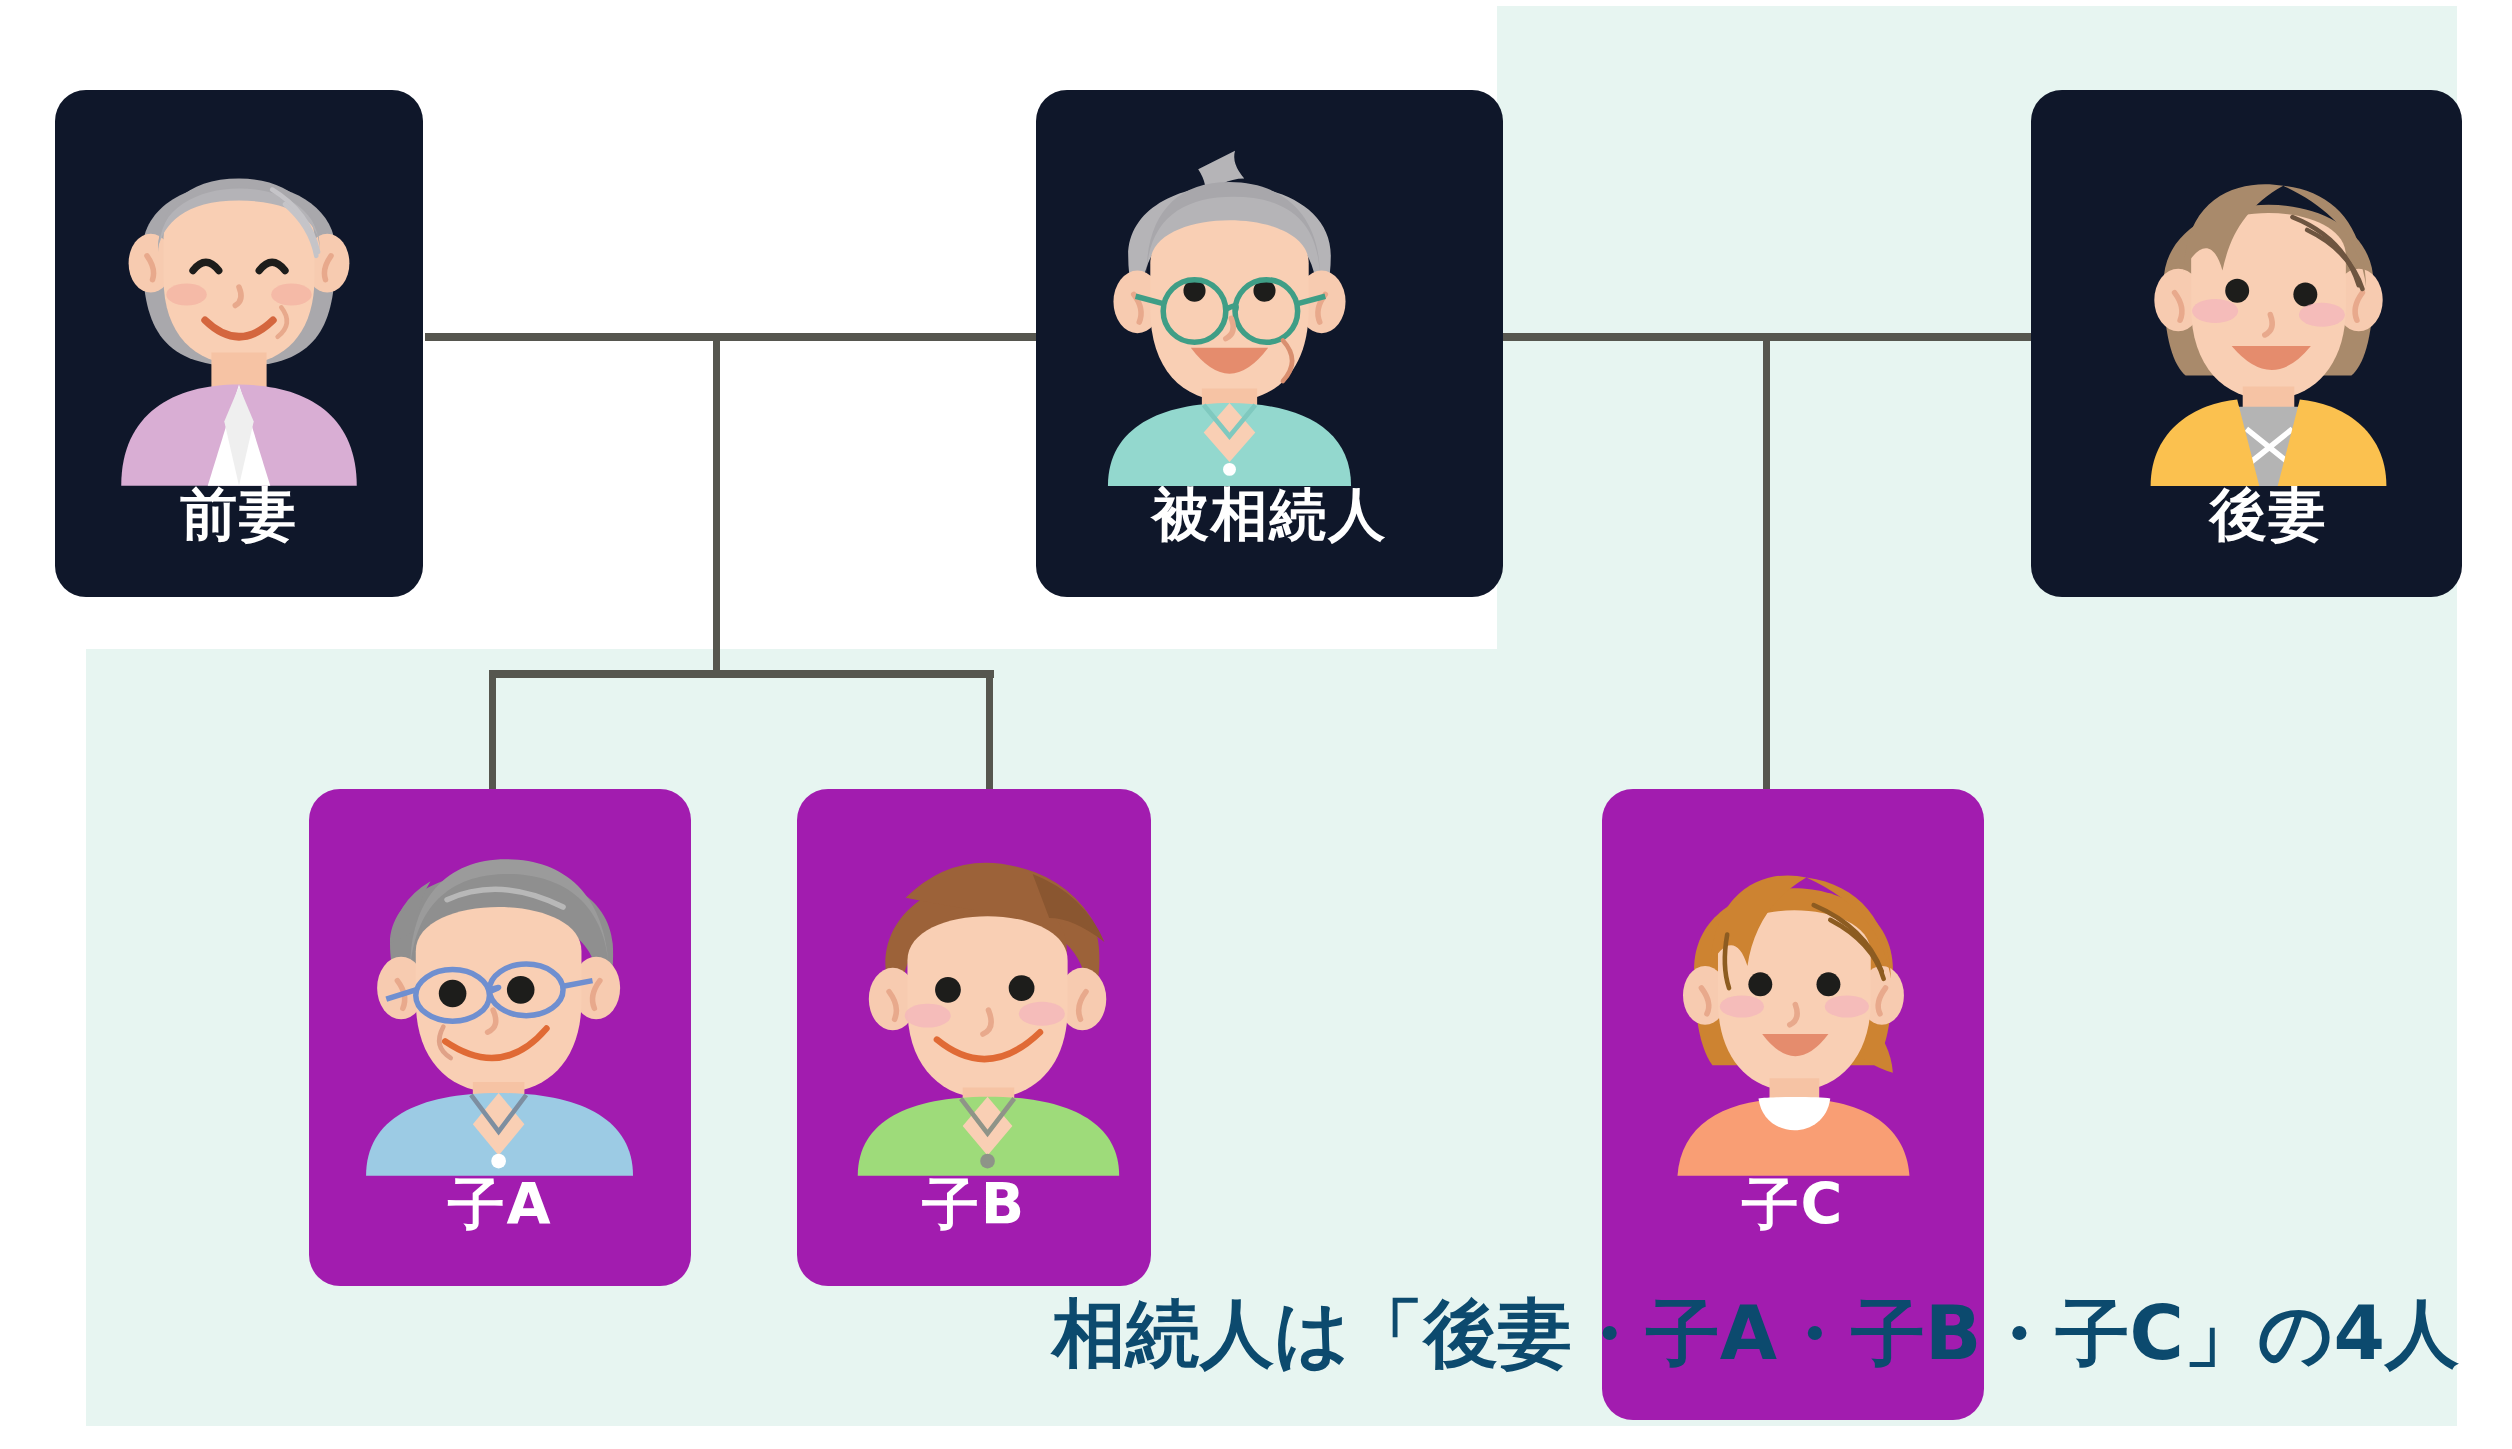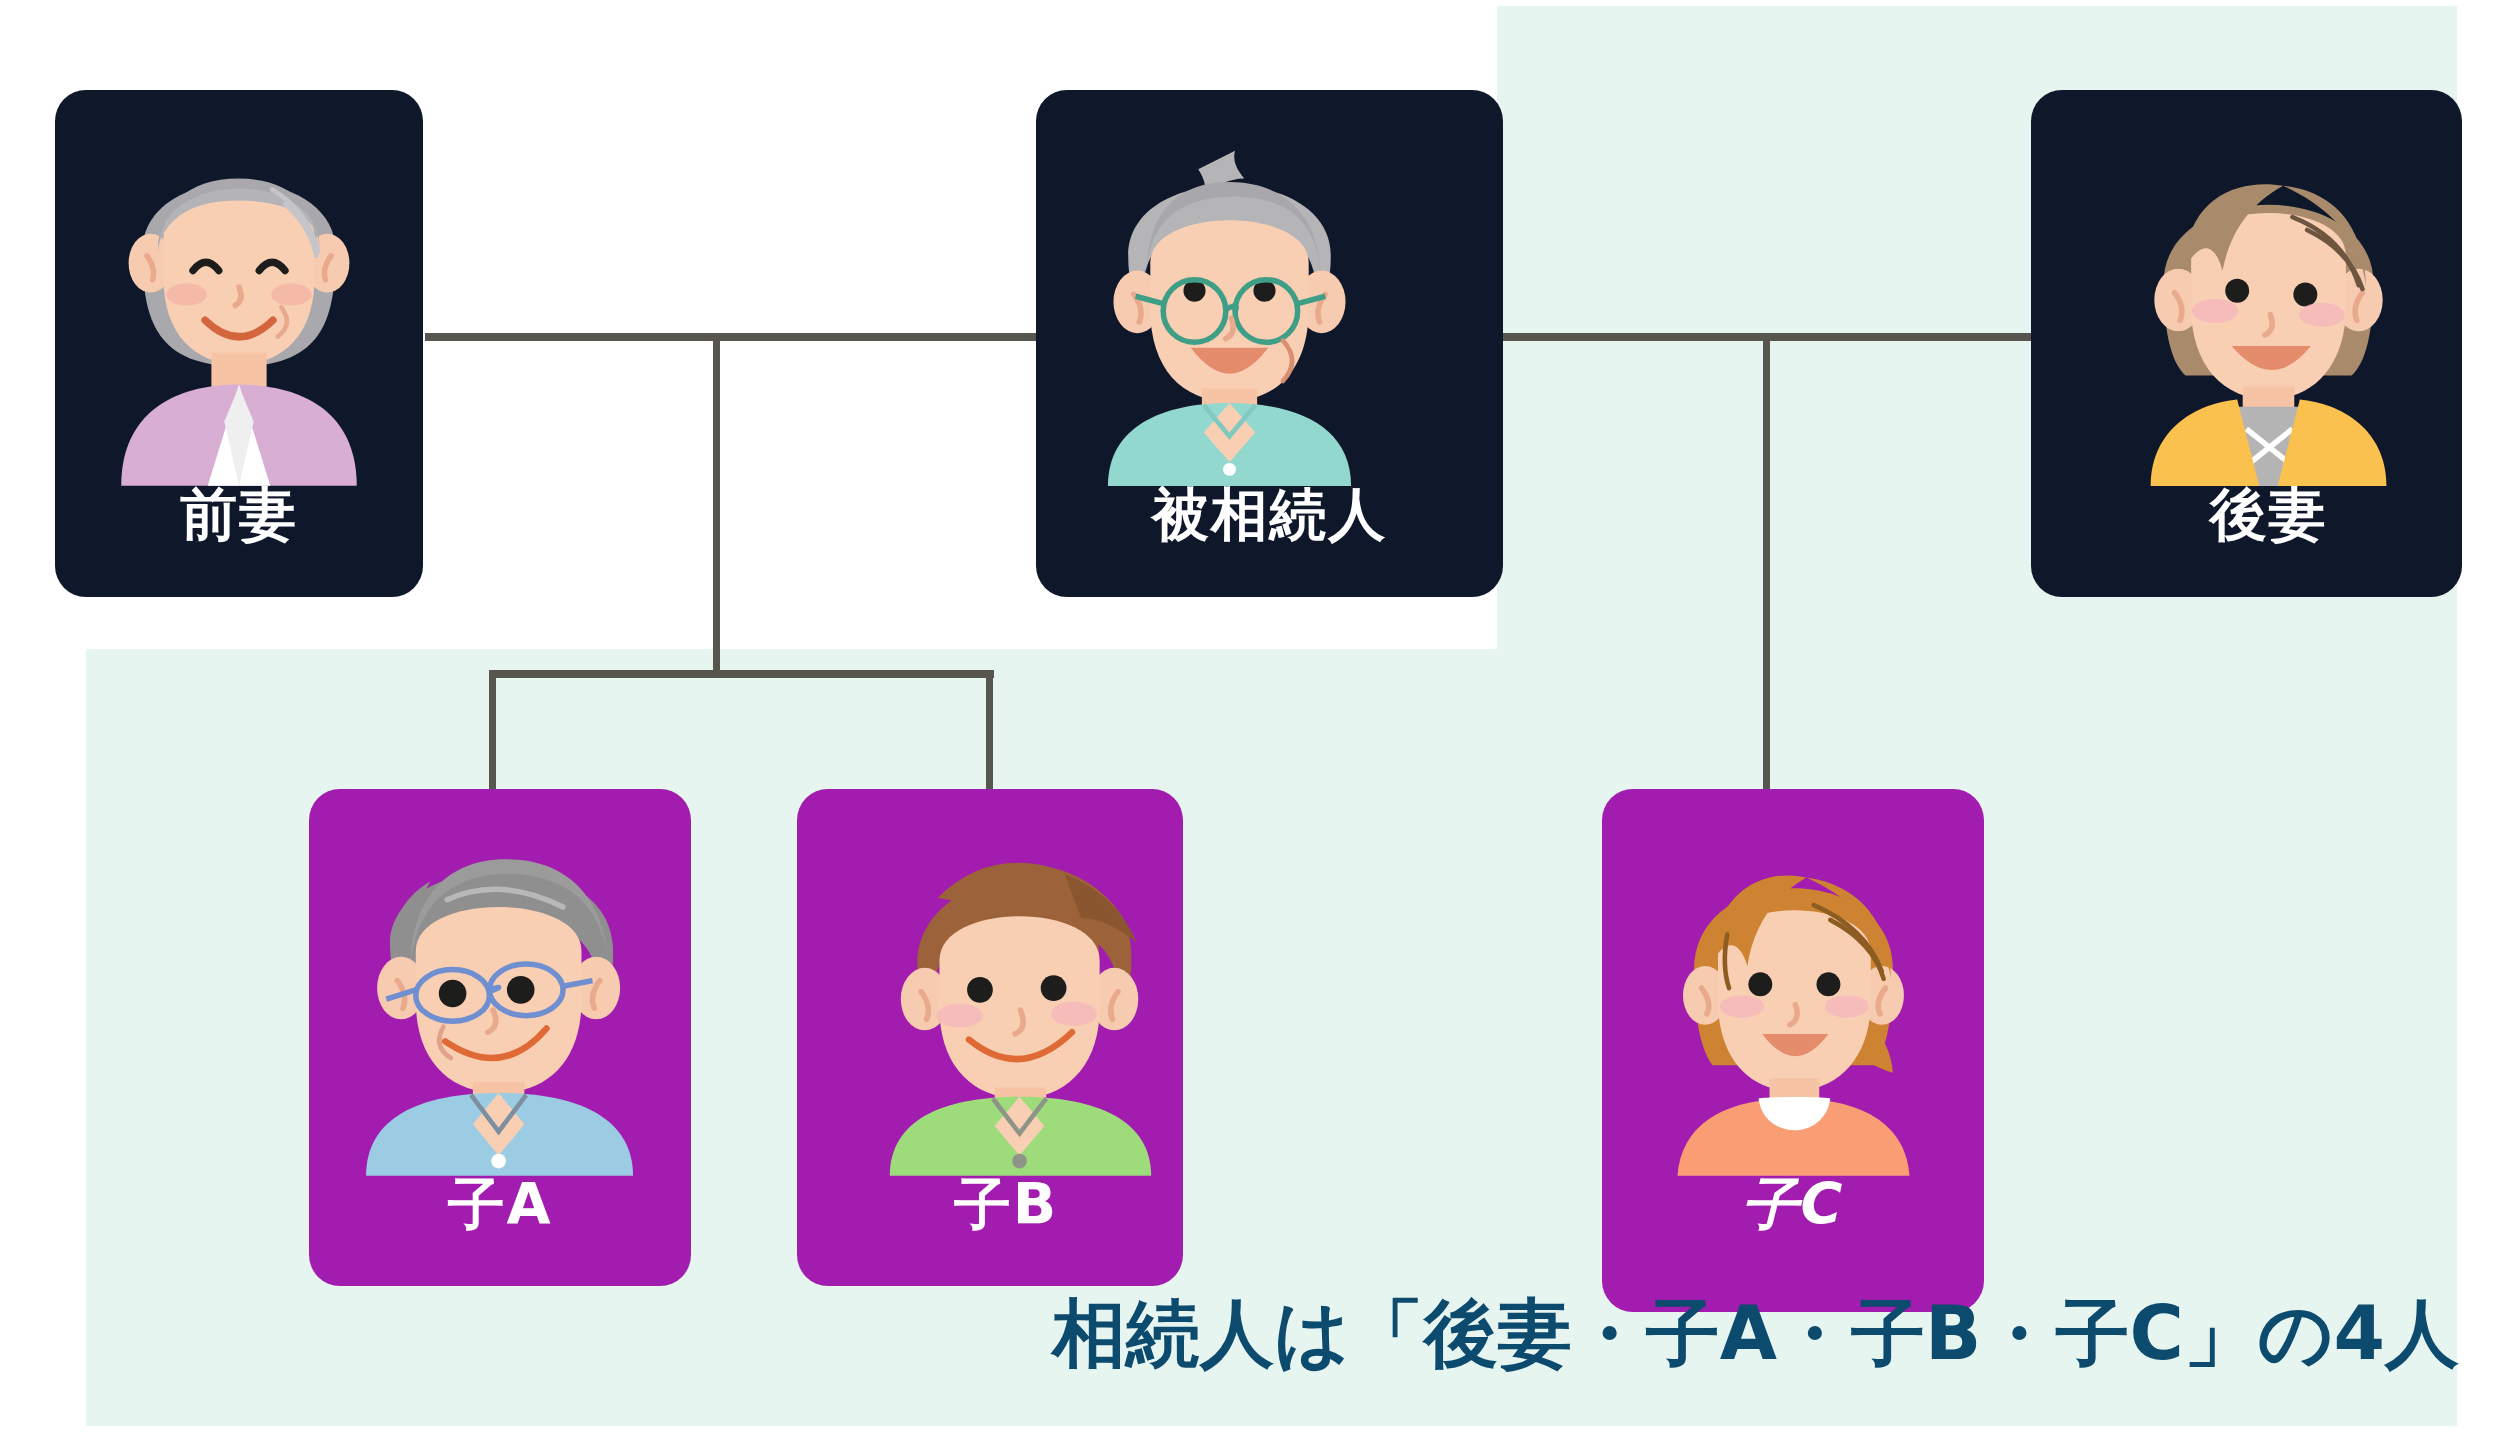--- a/index.html
+++ b/index.html
@@ -213,21 +213,21 @@
 
         <path d="M62 420 C62 358 118 330 206 330 C294 330 352 358 352 420 Z" fill="#9ccbe4"></path>
         <path d="M206 330 L178 364 L206 398 L234 364 Z" fill="#f9cfb4"></path>
         <path d="M176 332 L206 372 L236 332" stroke="#7d8ea0" stroke-width="5" fill="none"></path>
         <circle cx="206" cy="404" r="8" fill="#ffffff"></circle>
       </svg>
     </div>
     <div class="card-label">子A</div>
   </div>
 
-  <div class="card blue" style="left:797px;top:789px;width:354px;height:497px;padding-left:32px;">
+  <div class="card blue" style="left:797px;top:789px;width:354px;height:497px;">
     <div class="portrait">
       <svg viewBox="0 0 415 420" width="382" height="387" aria-hidden="true">
 
         <path d="M96 190 C96 74 322 58 328 172 C330 200 326 222 318 236 C314 170 284 146 212 146 C142 146 114 170 112 236 C102 220 96 206 96 190 Z" fill="#9c6239"></path>
         <path d="M118 118 q58 -58 140 -28 q52 20 74 74 q-24 -28 -60 -34 q26 26 20 54 q-26 -42 -70 -48 q-54 -8 -104 -18 Z" fill="#9c6239"></path>
         <path d="M256 92 q56 22 78 74 q-34 -26 -60 -26 Z" fill="#8a5630"></path>
 
         <ellipse cx="104" cy="228" rx="26" ry="34" fill="#f7cbb0"></ellipse>
         <ellipse cx="310" cy="228" rx="26" ry="34" fill="#f7cbb0"></ellipse>
         <path d="M100 220 q12 16 6 30" stroke="#e8a98c" stroke-width="6" fill="none" stroke-linecap="round"></path>
@@ -249,21 +249,21 @@
 
         <path d="M66 420 C66 360 122 334 207 334 C292 334 350 360 350 420 Z" fill="#9edb7a"></path>
         <path d="M207 334 L180 366 L207 398 L234 366 Z" fill="#f9cfb4"></path>
         <path d="M178 336 L207 374 L236 336" stroke="#8f9488" stroke-width="5" fill="none"></path>
         <circle cx="207" cy="404" r="8" fill="#8e9488"></circle>
       </svg>
     </div>
     <div class="card-label">子B</div>
   </div>
 
-  <div class="card blue" style="left:1602px;top:789px;width:382px;height:523px;font-style:italic;">
+  <div class="card blue" style="left:1602px;top:789px;width:382px;height:631px;">
     <div class="portrait">
       <svg viewBox="0 0 415 420" width="382" height="387" aria-hidden="true">
 
         <path d="M100 196 C100 78 316 78 316 196 C316 252 308 284 296 300 L120 300 C108 284 100 252 100 196 Z" fill="#cd8331"></path>
         <path d="M286 246 q28 30 30 62 q-28 -8 -44 -28 Z" fill="#cd8331"></path>
 
         <ellipse cx="112" cy="224" rx="24" ry="32" fill="#f7cbb0"></ellipse>
         <ellipse cx="304" cy="224" rx="24" ry="32" fill="#f7cbb0"></ellipse>
         <path d="M108 216 q12 16 6 28" stroke="#e8a98c" stroke-width="6" fill="none" stroke-linecap="round"></path>
         <path d="M308 216 q-12 16 -6 28" stroke="#e8a98c" stroke-width="6" fill="none" stroke-linecap="round"></path>

